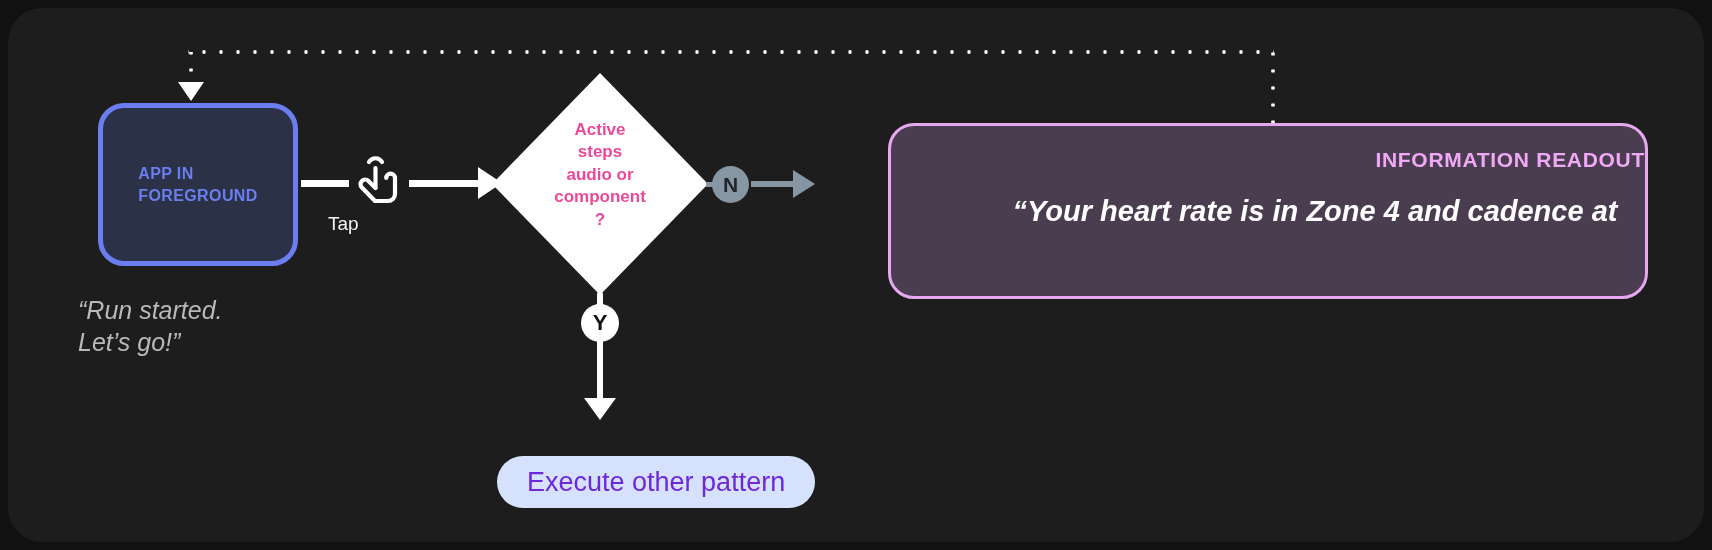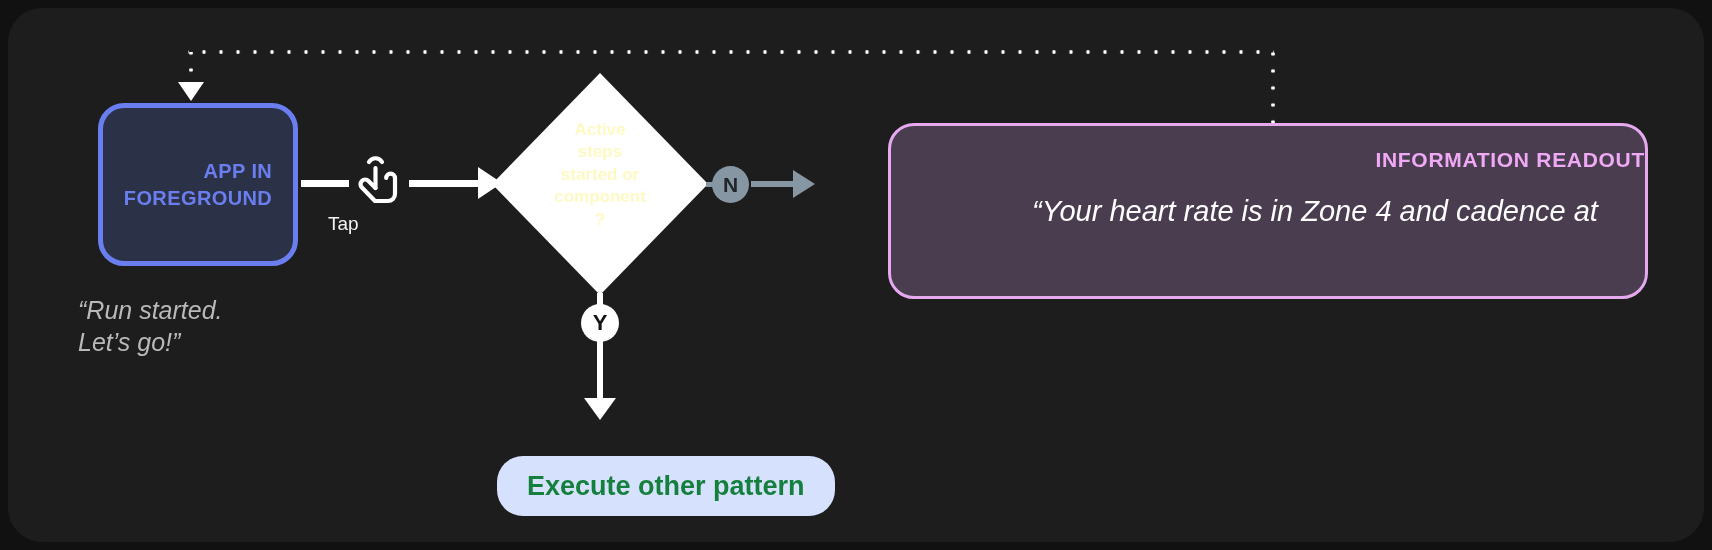--- a/index.html
+++ b/index.html
@@ -34,25 +34,25 @@
     box-sizing: border-box;
     background: #2b3247;
     border: 5px solid #6b7ef0;
     border-radius: 26px;
     display: flex;
     align-items: center;
     justify-content: center;
   }
   #app-node .label {
     color: #6b7ef0;
-    font-size: 20px;
+    font-size: 16px;
     font-weight: 700;
     letter-spacing: 0.4px;
     line-height: 1.35;
-    text-align: right;
+    text-align: left;
   }
   #app-caption {
     left: 70px;
     top: 286px;
     width: 240px;
     text-align: left;
     color: #b9b9b9;
     font-size: 25px;
     font-style: italic;
     line-height: 1.28;
@@ -77,21 +77,21 @@
   
   #diamond-wrap { left: 484px; top: 65px; width: 216px; height: 222px; }
   #diamond-shape {
     position: absolute; left: 0; top: 0; width: 216px; height: 222px;
     background: #ffffff;
     clip-path: polygon(50% 0%, 100% 50%, 50% 100%, 0% 50%);
   }
   #diamond-text {
     position: absolute; left: 28px; top: 46px; width: 160px;
     text-align: center;
-    color: #fef9c3; font-size: 17px; font-weight: 700; line-height: 1.32;
+    color: #ec4899; font-size: 17px; font-weight: 700; line-height: 1.32;
   }
 
   
   #n-stub { left: 698px; top: 174px; width: 14px; height: 5px; background: #8696a3; }
   #n-badge {
     left: 704px; top: 158px; width: 37px; height: 37px;
     background: #8696a3; border-radius: 50%;
     display: flex; align-items: center; justify-content: center;
     color: #22262b; font-size: 21px; font-weight: 700;
   }
@@ -116,45 +116,45 @@
   #y-arrow {
     left: 576px; top: 390px;
     width: 0; height: 0;
     border-left: 16px solid transparent;
     border-right: 16px solid transparent;
     border-top: 22px solid #ffffff;
   }
 
   
   #execute-pill {
-    left: 489px; top: 448px; height: 60px;
+    left: 489px; top: 448px; height: 52px;
     padding: 0 30px;
     background: #d6e2fd;
     border-radius: 26px;
     display: flex; align-items: center; justify-content: center;
-    color: #15803d; font-size: 27px; font-weight: 700;
+    color: #6d28d9; font-size: 27px; font-weight: 400;
   }
 
   
   #readout-card {
     left: 880px; top: 115px; width: 760px; height: 176px;
     box-sizing: border-box;
     background: #4a3d50;
     border: 3px solid #e6a9f0;
     border-radius: 26px;
     display: flex; flex-direction: column; align-items: flex-end;
     padding-top: 22px;
   }
   #readout-title {
     color: #efa9f5; font-size: 21px; font-weight: 700; letter-spacing: 0.7px;
   }
   #readout-body {
     margin-top: 20px; width: 660px;
     text-align: center;
-    color: #ffffff; font-size: 29px; font-weight: 400; font-style: italic;
+    color: #ffffff; font-size: 29px; font-weight: 700; font-style: italic;
     line-height: 1.34;
   }
 
   
   .dot-h {
     height: 6px;
     background-image: radial-gradient(circle, #ffffff 1.6px, rgba(0,0,0,0) 2.1px);
     background-size: 17px 6px;
     background-repeat: repeat-x;
     background-position: center;
@@ -208,21 +208,21 @@
   </div>
   <div class="abs" id="tap-label">Tap</div>
   <div class="abs" id="tap-line-b"></div>
   <div class="abs" id="tap-arrow"></div>
 
   <div class="abs" id="diamond-wrap">
     <div id="diamond-shape"></div>
     <div id="diamond-text">
       <span>Active</span><br>
       <span>steps</span><br>
-      <span>started or</span><br>
+      <span>audio or</span><br>
       <span>component</span><br>
       <span>?</span>
     </div>
   </div>
 
   <div class="abs" id="n-stub"></div>
   <div class="abs" id="n-badge">N</div>
   <div class="abs" id="n-line"></div>
   <div class="abs" id="n-arrow"></div>
 

